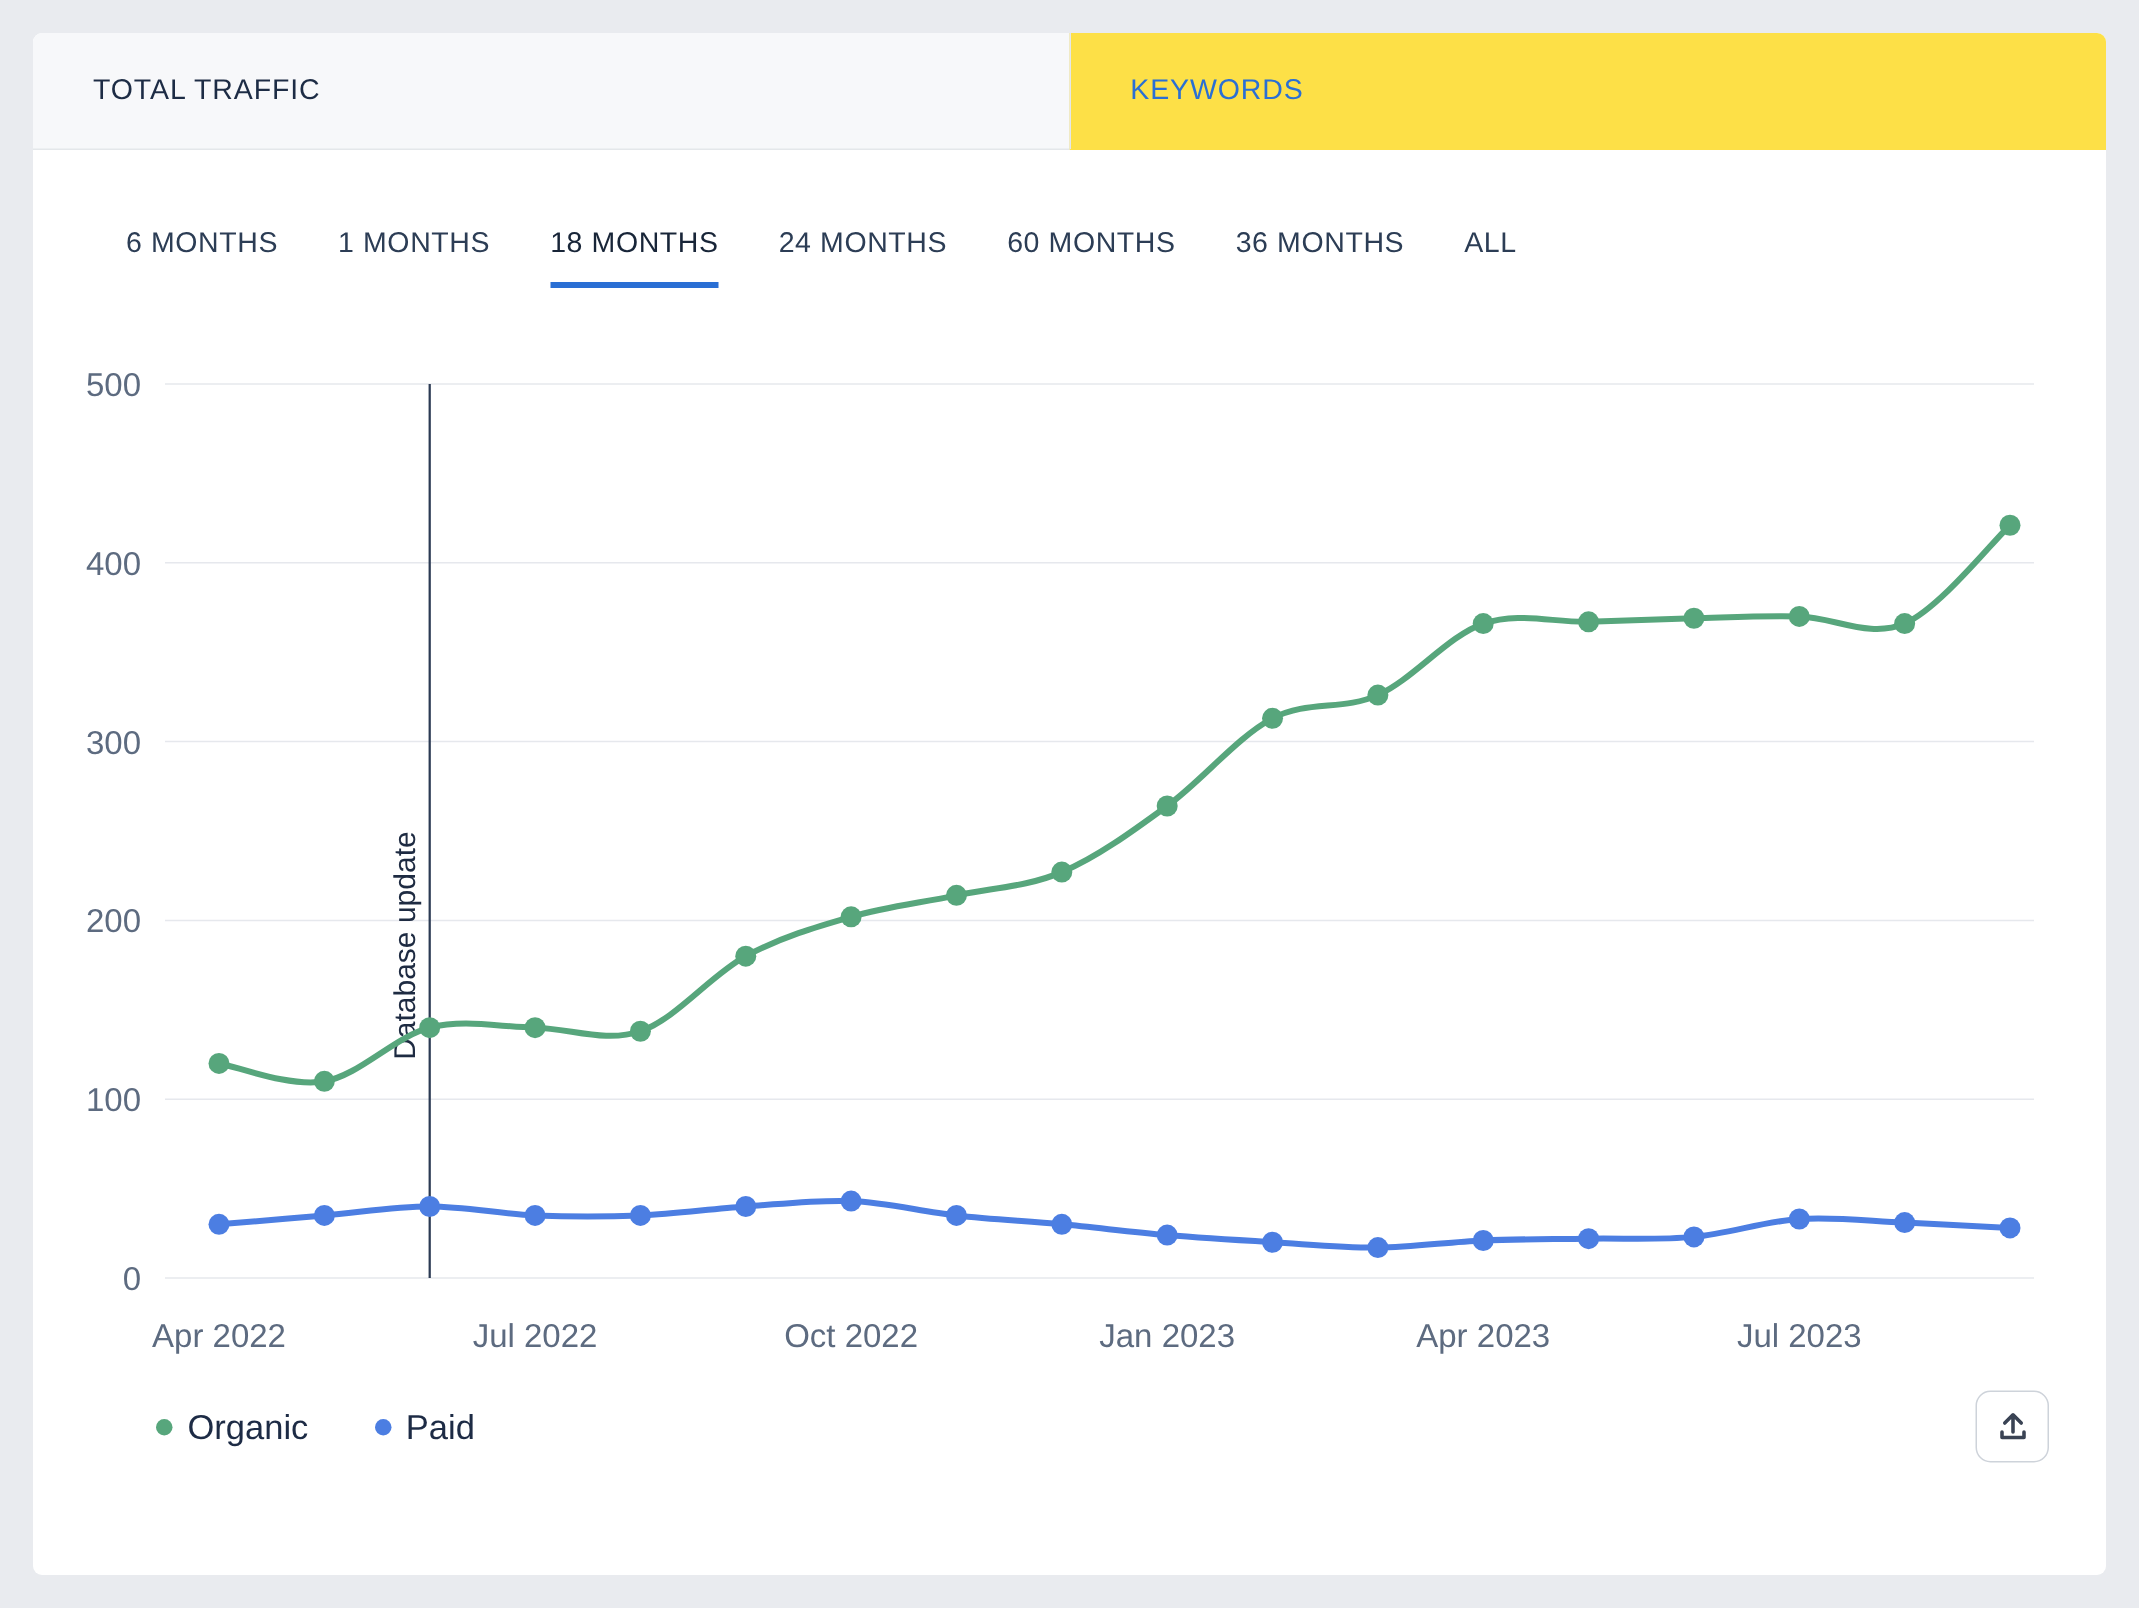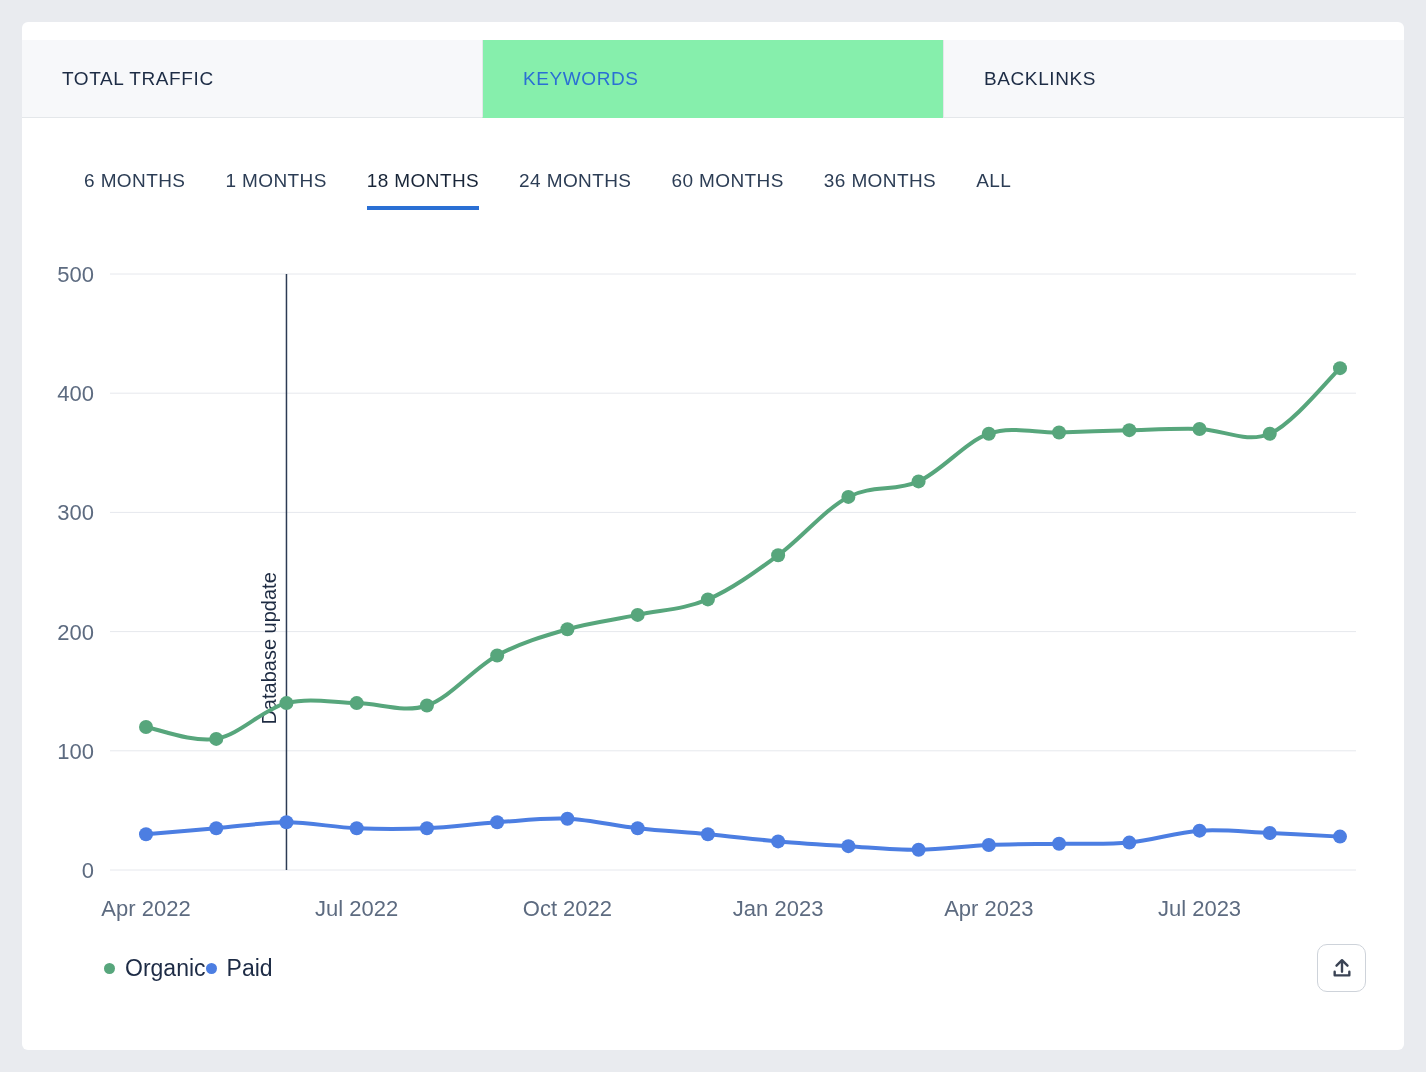--- a/index.html
+++ b/index.html
@@ -12,38 +12,38 @@
   }
   .card {
     position:absolute;
     left:22px; top:22px;
     width:1382px; height:1028px;
     background:#ffffff;
     border-radius:6px;
     overflow:hidden;
   }
   
-  .tabbar { display:flex; height:78px;margin-top:18px; }
+  .tabbar { display:flex; height:78px; }
   .tab {
     flex:1;
     display:flex; align-items:center;
     padding-left:40px;
     background:#f7f8fa;
     border-bottom:1px solid #e4e7ea;
     cursor:pointer;
   }
   .tab + .tab { border-left:1px solid #e4e7ea; }
   .tab span {
     font-size:19px;
     letter-spacing:0.6px;
     font-weight:400;
     color:#1d2c45;
   }
   .tab.active {
-    background:#86efac;
+    background:#fde047;
     border-bottom:1px solid transparent;
   }
   .tab.active span { color:#2a6fd4; }
   
   .ranges {
     display:flex;
     align-items:flex-end;
     gap:40px;
     margin:52px 0 0 62px;
   }
@@ -67,21 +67,21 @@
   .ytick { font-size:22px; fill:#5d6b80; }
   .xtick { font-size:22px; fill:#5d6b80; }
   .ann   { font-size:20px; fill:#1e2b42; }
   
   .footer {
     display:flex;
     align-items:center;
     justify-content:space-between;
     padding:18px 38px 0 82px;
   }
-  .legend { display:flex; align-items:flex-end; }
+  .legend { display:flex; align-items:flex-end; gap:44px; }
   .legend-item { display:flex; align-items:center; gap:10px; }
   .legend-dot { width:11px; height:11px; border-radius:50%; }
   .legend-label { font-size:23px; color:#1d2b45; }
   .export-btn {
     width:49px; height:48px;
     background:#ffffff;
     border:1.5px solid #ced3da;
     border-radius:10px;
     display:flex; align-items:center; justify-content:center;
     cursor:pointer;
@@ -91,23 +91,20 @@
 <body>
 
 <div class="card">
 
   <div class="tabbar">
     <div class="tab">
       <span>TOTAL TRAFFIC</span>
     </div>
     <div class="tab active">
       <span>KEYWORDS</span>
-    </div>
-    <div class="tab">
-      <span>BACKLINKS</span>
     </div>
   </div>
 
   <div class="ranges">
     <div class="range">6 MONTHS</div>
     <div class="range">1 MONTHS</div>
     <div class="range active">18 MONTHS</div>
     <div class="range">24 MONTHS</div>
     <div class="range">60 MONTHS</div>
     <div class="range">36 MONTHS</div>

